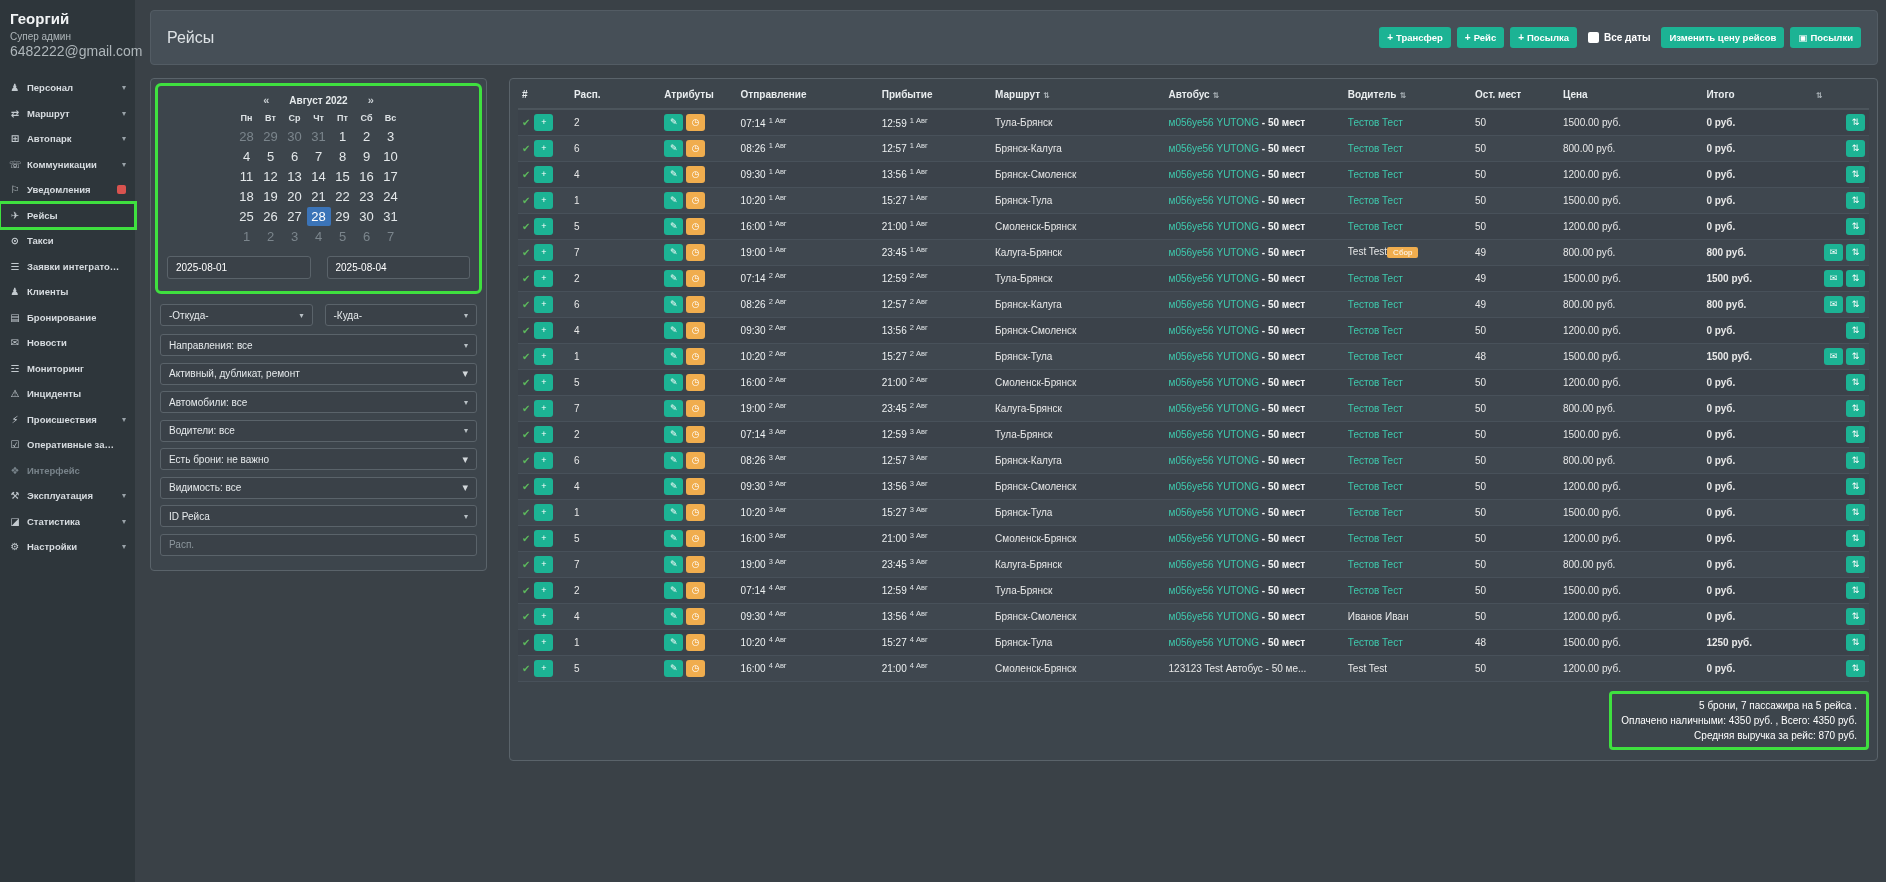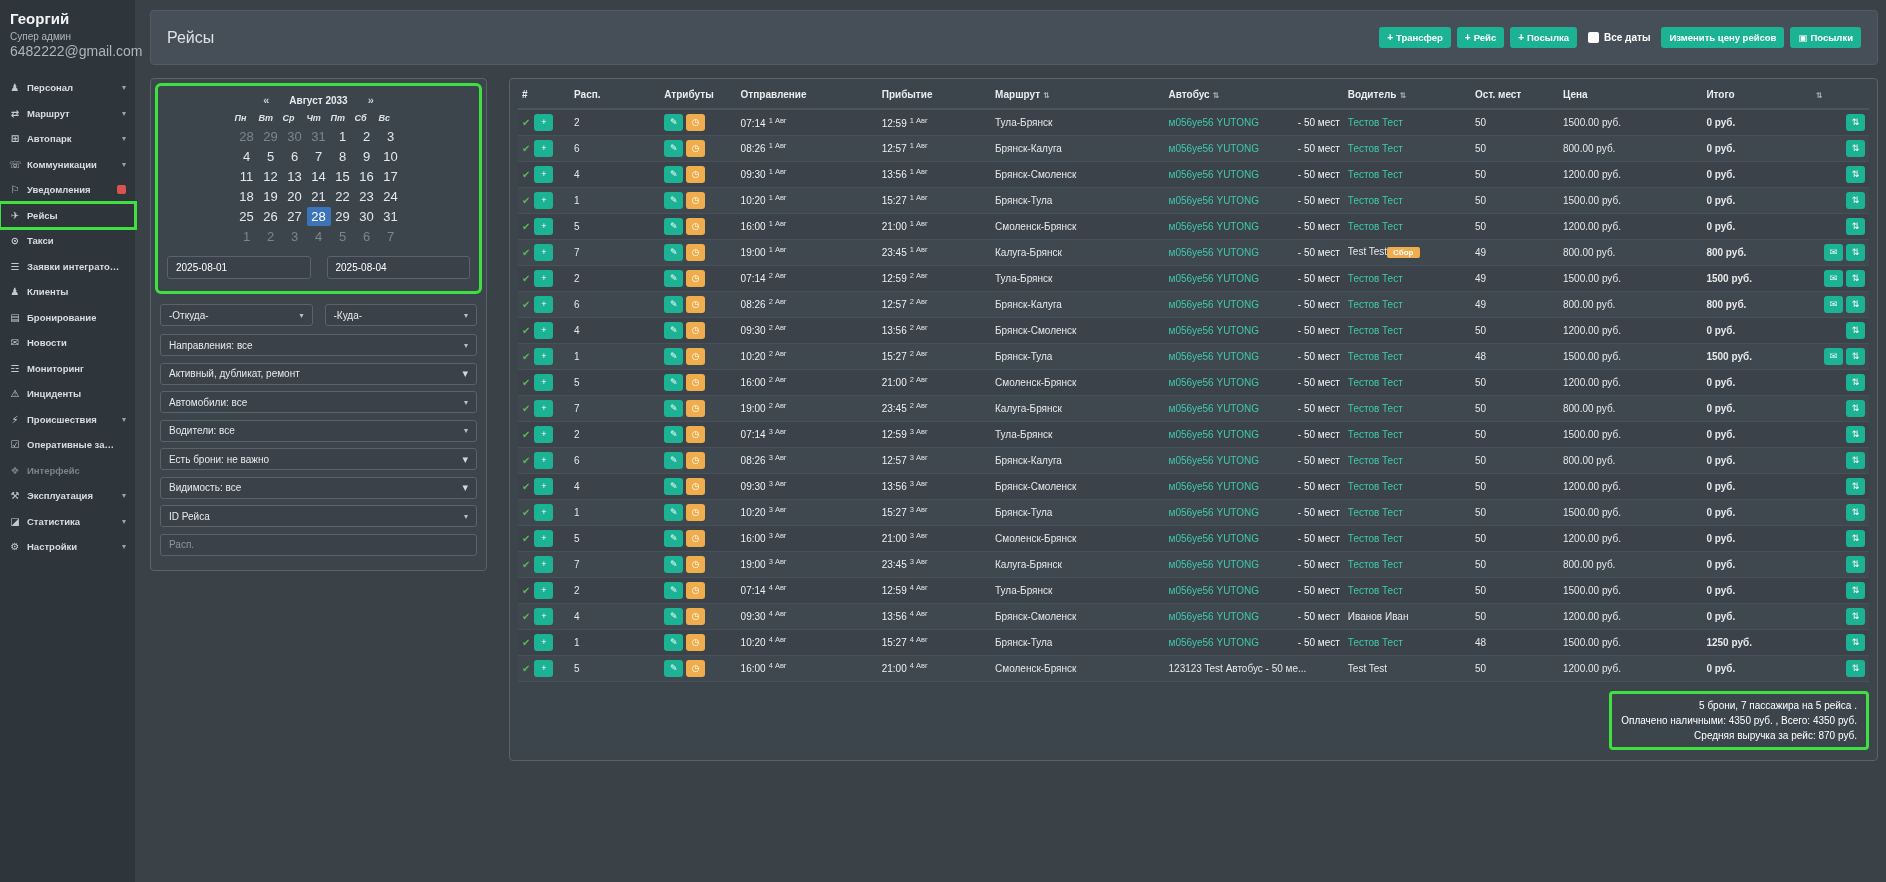--- a/index.html
+++ b/index.html
@@ -41,21 +41,21 @@
   .checkbox { width:11px; height:11px; background:#fff; border-radius:2px; display:inline-block; }
   .content { display:flex; gap:22px; align-items:flex-start; min-height:0; }
   
   .filters-panel { width:337px; flex-shrink:0; background:#3d454c; border:1px solid #5a636a;
     border-radius:4px; padding:8px 9px; }
   .annotated-box { border:3px solid #3fe03f; border-radius:6px; padding:5px 6px 12px; margin:-4px -5px 10px; }
   .cal-header { display:flex; justify-content:center; align-items:center; gap:20px;
     font-size:10px; font-weight:bold; padding:3px 0 5px; color:#e6eaec; }
   .cal-nav { color:#c8ced2; cursor:pointer; font-size:11px; }
   .cal-grid { display:grid; grid-template-columns:repeat(7,24px); justify-content:center; row-gap:1px; }
-  .cal-dn { font-size:9px; font-weight:bold; padding:2px 0 3px; color:#dde2e5;font-style:italic; }
+  .cal-dn { font-size:9px; font-weight:bold; text-align:center; padding:2px 0 3px; color:#dde2e5; }
   .cal-day { font-size:13px; text-align:center; padding:2px 0; color:#e4e8ea; cursor:pointer; border-radius:2px; }
   .cal-day.muted { color:#7b858c; }
   .cal-day.selected { background:#3b74b8; color:#fff; }
   .date-row { display:flex; gap:16px; margin-top:10px; padding:0 3px; }
   .date-input { flex:1; min-width:0; background:#3a4148; border:1px solid #5a636a; border-radius:3px;
     color:#fff; font-size:10px; padding:5px 8px; font-family:inherit; }
   .two-col { display:flex; gap:12px; margin-bottom:8px; }
   .two-col .field { flex:1; margin-bottom:0; }
   .field { background:#3a4148; border:1px solid #5a636a; border-radius:3px; height:22px;
     display:flex; align-items:center; padding:0 8px; font-size:10px; color:#e6eaec;
@@ -74,23 +74,23 @@
   .sort { font-size:8px; color:#aeb6bb; margin-left:3px; }
   .btn-sq { width:19px; height:17px; border:none; border-radius:3px; color:#fff; font-size:9px;
     cursor:pointer; display:inline-flex; align-items:center; justify-content:center;
     font-family:inherit; margin-right:3px; vertical-align:middle; }
   .btn-sq.teal { background:#1cb394; }
   .btn-sq.orange { background:#f0ad4e; }
   .chk { color:#5cb85c; font-size:10px; margin-right:4px; vertical-align:middle; }
   .time { color:#eef1f2; }
   .dsup { font-size:7.5px; vertical-align:super; margin-left:3px; color:#dfe3e5; }
   .lnk { color:#3ec9ad; cursor:pointer; }
-  .bus-bold { font-weight:normal; color:#f2f4f5;margin-left:36px; }
+  .bus-bold { font-weight:bold; color:#f2f4f5; }
   .badge-sbor { display:inline-block; background:#f0ad4e; color:#fff; font-size:8px;
-    font-weight:bold; border-radius:2px; padding:1px 6px; margin-top:0; }
+    font-weight:normal; border-radius:2px; padding:1px 6px; margin-top:0; }
   .total-cell { font-weight:bold; }
   .actions-cell { text-align:right; }
   .actions-cell .btn-sq { margin-right:0; margin-left:3px; }
   .summary-box { float:right; border:3px solid #3fe03f; border-radius:4px; padding:4px 9px;
     margin-top:9px; text-align:right; font-size:10px; line-height:1.5; color:#fff; }
 </style>
 </head>
 <body>
 
 <aside class="sidebar">
@@ -244,21 +244,21 @@
           <span>Посылки</span>
         </button>
     </div>
   </div>
 
   <div class="content">
     <div class="filters-panel">
       <div class="annotated-box">
         <div class="cal-header">
           <span class="cal-nav">«</span>
-          <span class="cal-month">Август 2033</span>
+          <span class="cal-month">Август 2022</span>
           <span class="cal-nav">»</span>
         </div>
         <div class="cal-grid">
             <div class="cal-dn">Пн</div>
             <div class="cal-dn">Вт</div>
             <div class="cal-dn">Ср</div>
             <div class="cal-dn">Чт</div>
             <div class="cal-dn">Пт</div>
             <div class="cal-dn">Сб</div>
             <div class="cal-dn">Вс</div>

